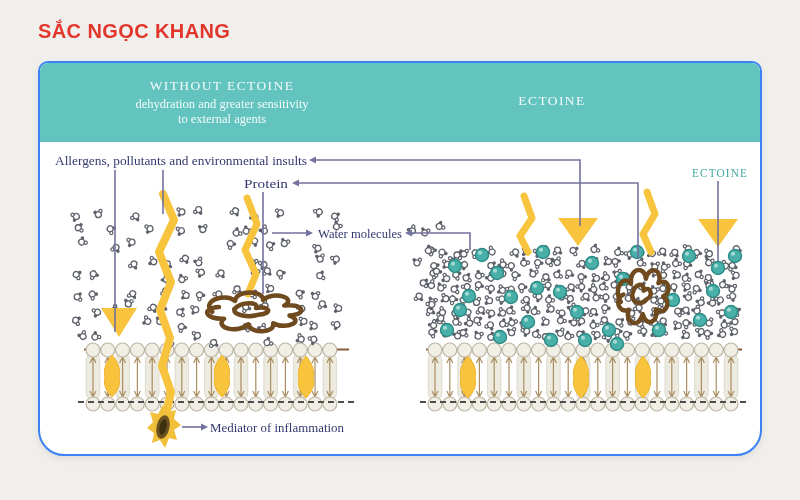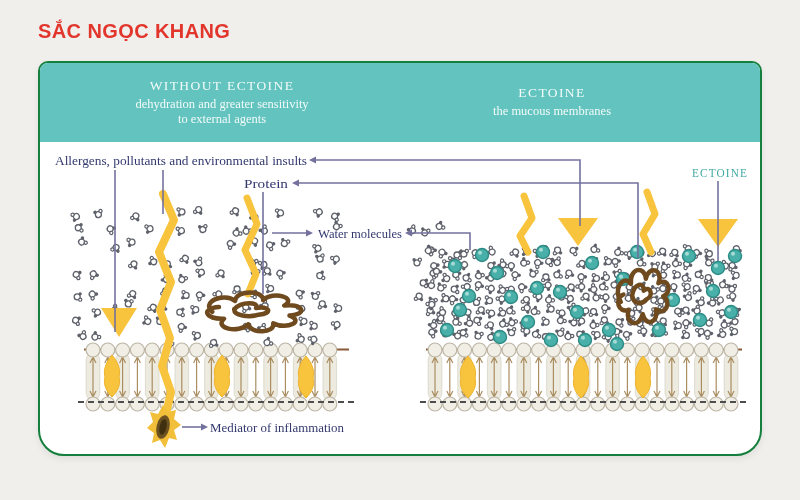--- a/index.html
+++ b/index.html
@@ -1,21 +1,21 @@
 <!DOCTYPE html>
 <html><head>
 <meta charset="utf-8">
 <style>
   html,body{margin:0;padding:0;background:#f0efec;}
   .page{position:relative;width:800px;height:500px;background:#f0efec;overflow:hidden;
         font-family:"Liberation Sans",sans-serif;}
   .logo{position:absolute;left:38px;top:20px;font-weight:700;font-size:20px;
         letter-spacing:.4px;color:#e2362d;font-family:"Liberation Sans",sans-serif;text-align:center;}
   .card{position:absolute;left:38px;top:61px;width:724px;height:395px;background:#ffffff;
-        border:2px solid #15803d;border-radius:10px 10px 26px 26px;box-sizing:border-box;
+        border:2px solid #3b82f6;border-radius:10px 10px 26px 26px;box-sizing:border-box;
         box-shadow:0 3px 7px rgba(0,0,0,.07);}
   .band{position:absolute;left:0;top:0;width:100%;height:79px;background:#63c3be;
         border-radius:8px 8px 0 0;}
   .band-col{position:absolute;top:0;height:79px;display:flex;flex-direction:column;
         justify-content:center;text-align:center;color:#f2fbfa;
         font-family:"Liberation Serif",serif;}
   .band-col.left{left:14px;width:336px;}
   .band-col.right{left:362px;width:300px;}
   .band-title{font-size:13.5px;letter-spacing:1.4px;margin-bottom:3px;}
   .band-sub{font-size:12.5px;line-height:15.5px;}
@@ -32,21 +32,20 @@
 
   <div class="card">
     <div class="band">
       <div class="band-col left">
         <div class="band-title">WITHOUT ECTOINE</div>
         <div class="band-sub">dehydration and greater sensitivity</div>
         <div class="band-sub">to external agents</div>
       </div>
       <div class="band-col right">
         <div class="band-title">ECTOINE</div>
-        <div class="band-sub">the mucous membranes</div>
       </div>
     </div>
   </div>
 
   <svg class="diagram" viewBox="0 0 800 500">
     <defs>
       <g id="wm">
         <circle cx="0" cy="0.8" r="3" fill="#ffffff" stroke="#5e616a" stroke-width="1.3"></circle>
         <circle cx="-2.9" cy="-2.2" r="1.7" fill="#5e616a"></circle>
         <circle cx="2.9" cy="-2.2" r="1.6" fill="#ffffff" stroke="#5e616a" stroke-width="1.2"></circle>

